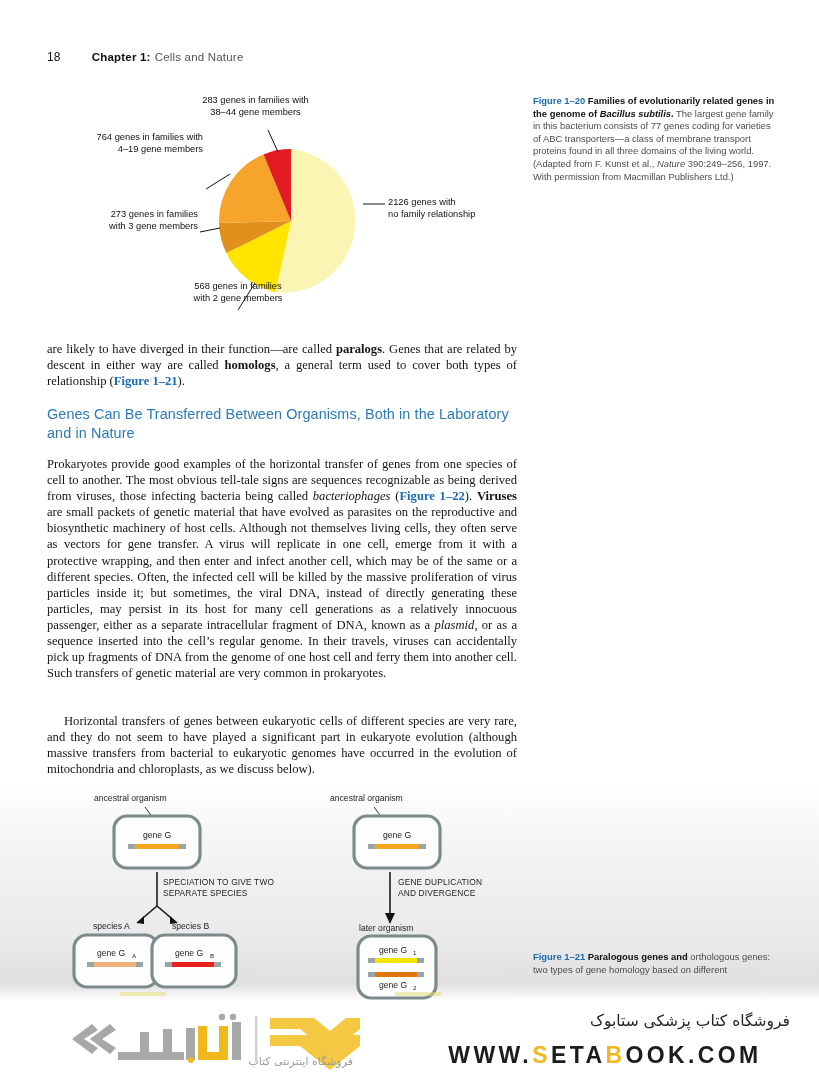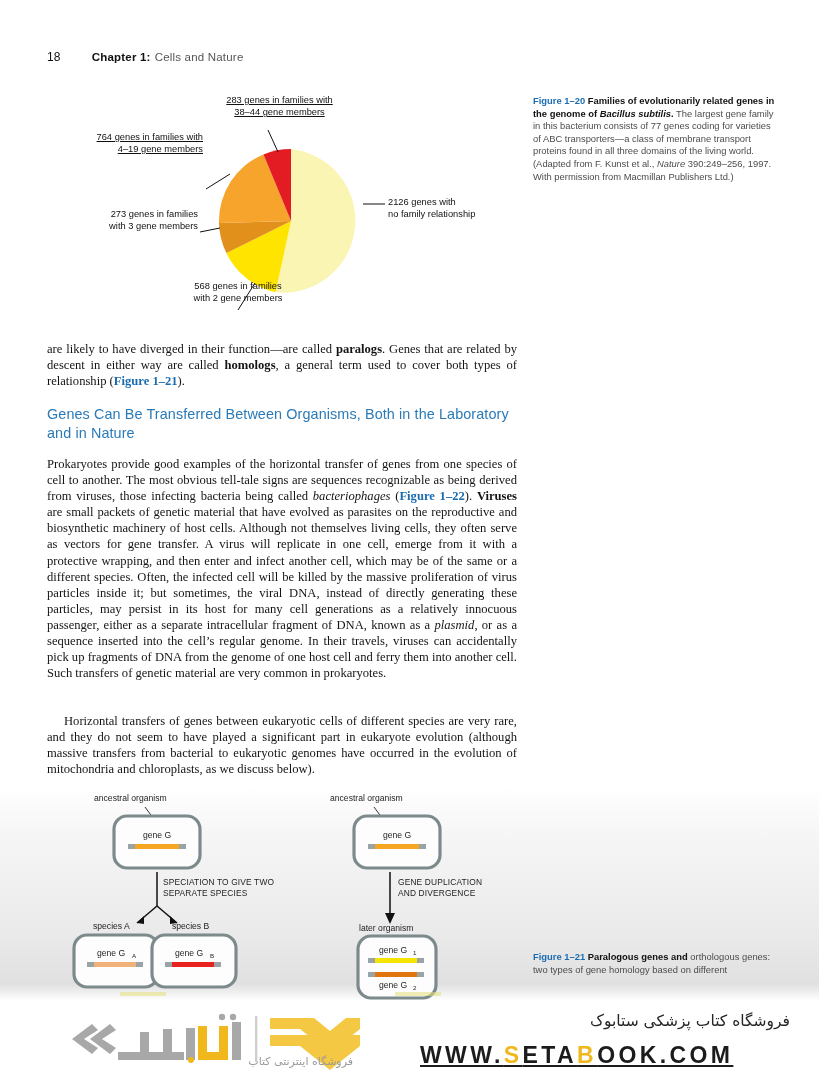--- a/index.html
+++ b/index.html
@@ -179,28 +179,27 @@
     font-family: "DejaVu Sans", sans-serif;
     font-size: 15.5px;
     color: #262626;
     direction: rtl;
   }
   #site-url {
     position: absolute;
     left: 420px;
     top: 1042px;
     width: 370px;
-    text-align: left;
+    text-align: center;
     font-family: "Liberation Sans", sans-serif;
     font-size: 23px;
     font-weight: bold;
     letter-spacing: 3.4px;
     color: #1c1c1c;
     white-space: pre;
-    text-decoration: underline;
   }
   #site-url .hl { color: #f0b81c; }
 </style>
 </head>
 <body>
 
 <div class="running-head">
   <span class="folio">18</span><span class="chap-num">Chapter 1:</span><span class="chap-title">Cells and Nature</span>
 </div>
 
@@ -217,23 +216,23 @@
 
     <path d="M251 133 L223.5 66.4 A72 72 0 0 1 251 61 Z" fill="#e31b23"></path>
 
     <line x1="238" y1="64" x2="228" y2="42" stroke="#111" stroke-width="1"></line>
     <line x1="190" y1="86" x2="166" y2="101" stroke="#111" stroke-width="1"></line>
     <line x1="180" y1="140" x2="160" y2="144" stroke="#111" stroke-width="1"></line>
     <line x1="215" y1="195" x2="198" y2="222" stroke="#111" stroke-width="1"></line>
     <line x1="323" y1="116" x2="345" y2="116" stroke="#111" stroke-width="1"></line>
   </svg>
 
-  <div class="pie-label pl-center" style="left:132px; top:6px; width:215px;text-decoration:underline;"><span>283 genes in families with</span><br><span>38–44 gene members</span></div>
-
-  <div class="pie-label pl-right" style="left:-10px; top:43px; width:173px;text-decoration:underline;"><span>764 genes in families with</span><br><span>4–19 gene members</span></div>
+  <div class="pie-label pl-center" style="left:108px; top:6px; width:215px;"><span>283 genes in families with</span><br><span>38–44 gene members</span></div>
+
+  <div class="pie-label pl-right" style="left:-10px; top:43px; width:173px;"><span>764 genes in families with</span><br><span>4–19 gene members</span></div>
 
   <div class="pie-label pl-right" style="left:-8px; top:120px; width:166px;"><span>273 genes in families</span><br><span>with 3 gene members</span></div>
 
   <div class="pie-label pl-center" style="left:108px; top:192px; width:180px;"><span>568 genes in families</span><br><span>with 2 gene members</span></div>
 
   <div class="pie-label pl-left" style="left:348px; top:108px; width:125px;"><span>2126 genes with</span><br><span>no family relationship</span></div>
 </div>
 
 <div class="fig-caption" id="cap120"><span class="fignum">Figure 1–20</span><b> Families of evolutionarily related genes in the genome of </b><b><i>Bacillus subtilis</i></b><b>.</b><span> The largest gene family in this bacterium consists of 77 genes coding for varieties of ABC transporters—a class of membrane transport proteins found in all three domains of the living world. (Adapted from F. Kunst et al., </span><i>Nature</i><span> 390:249–256, 1997. With permission from Macmillan Publishers Ltd.)</span></div>
 

